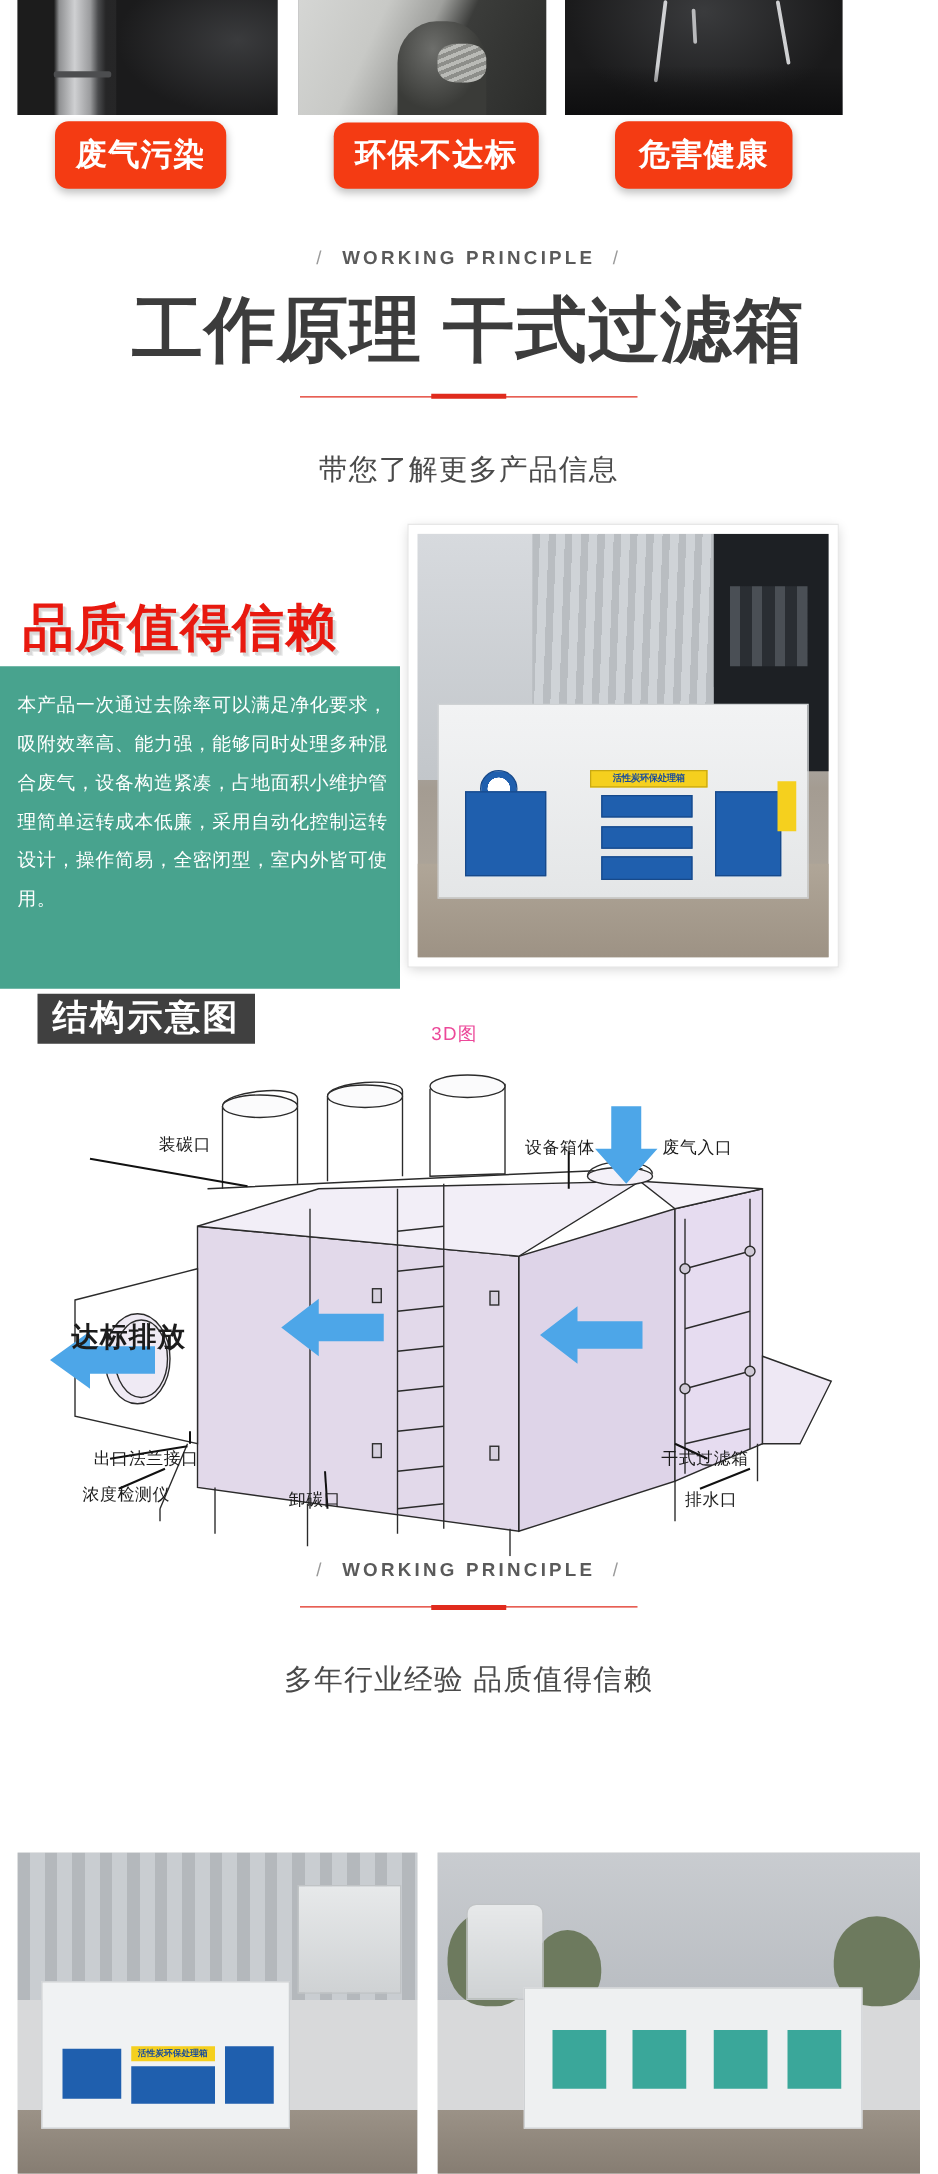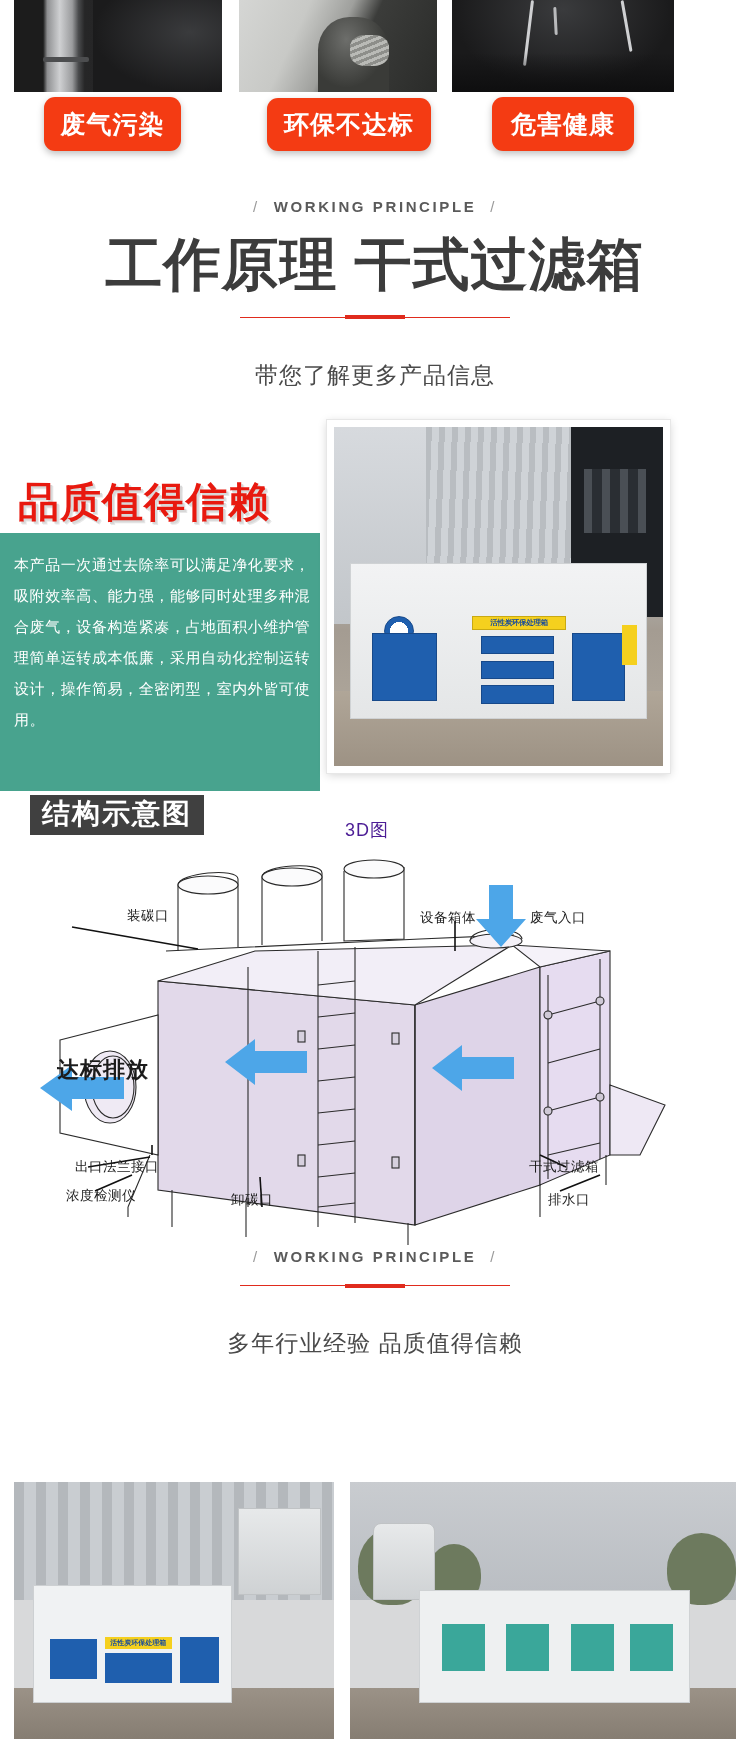--- a/index.html
+++ b/index.html
@@ -98,21 +98,21 @@
      border:1px solid #c9a912;display:flex;align-items:center;justify-content:center;overflow:hidden;}
   .pp-sign span{font-size:7.5px;color:#174b9c;font-weight:bold;white-space:nowrap;letter-spacing:-.3px;}
   .pp-badge{position:absolute;left:11%;top:34%;width:30px;height:30px;border-radius:50%;
      background:radial-gradient(circle,#ffffff 45%,#1f5fae 46%,#1f5fae 100%);border:1px solid #17498a;}
   .pp-yellow{position:absolute;left:92%;top:40%;width:5%;height:26%;background:#f5d01e;}
   .pp-green{position:absolute;left:12%;top:54%;width:16%;height:30%;background:#e9efe6;border:1px solid #b9c7b3;}
 
   
   .struct-badge{position:absolute;left:30px;top:795px;background:#404040;color:#fff;
      font-size:28px;font-weight:bold;letter-spacing:2px;padding:5px 12px 7px;line-height:1;}
-  .label-3d{position:absolute;left:345px;top:818px;font-size:18px;color:#4c1d95;letter-spacing:1px;}
+  .label-3d{position:absolute;left:345px;top:818px;font-size:15px;color:#ec4899;letter-spacing:1px;}
 
   .diagram{position:absolute;left:0;top:855px;width:750px;height:390px;}
   .dg-svg{position:absolute;left:0;top:0;}
   .dg-label{position:absolute;font-size:13.5px;color:#1b1b1b;white-space:nowrap;letter-spacing:.5px;}
   .dg-label.big{font-size:22px;font-weight:bold;letter-spacing:1px;}
 
   
   .bot-strip{position:absolute;left:0;top:1482px;width:750px;height:257px;}
   .bot-cell{position:absolute;top:0;height:257px;overflow:hidden;background:#d8d9da;}
   .bc-1{left:14px;width:320px;}

